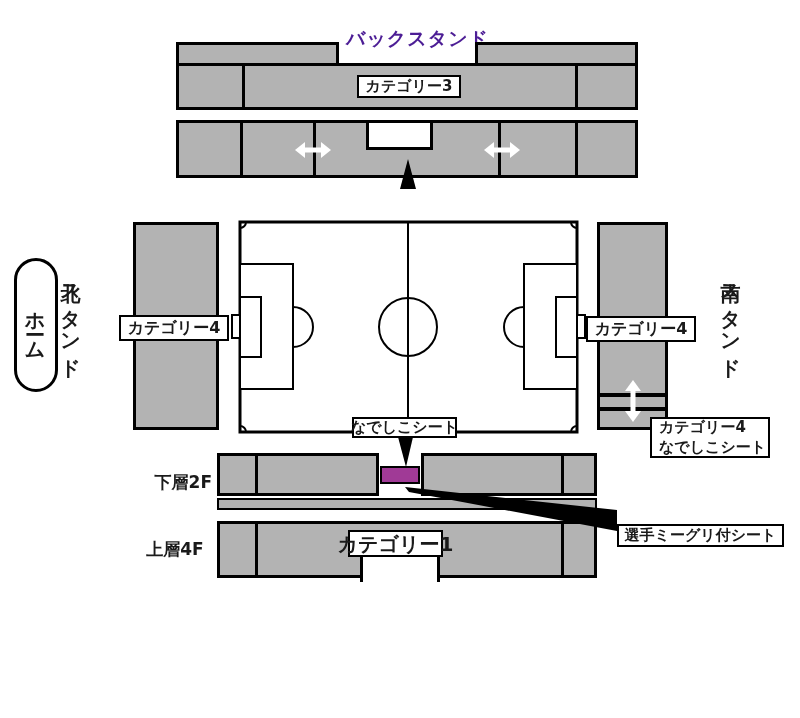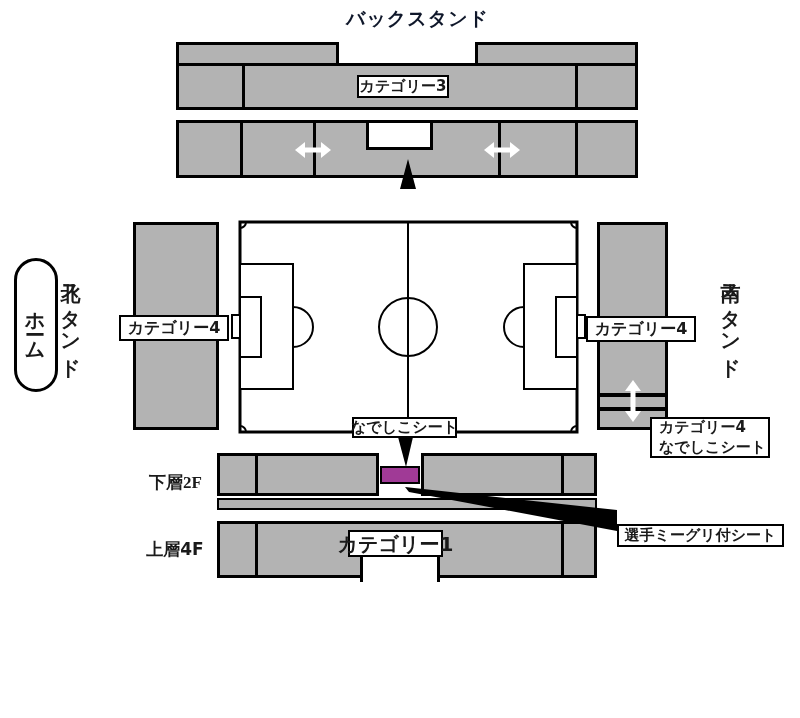--- a/index.html
+++ b/index.html
@@ -13,21 +13,21 @@
   body{font-family:"DejaVu Sans",sans-serif;color:#111;}
   .stage{position:relative;width:800px;height:718px;background:var(--background);overflow:hidden;}
   .abs{position:absolute;box-sizing:border-box;}
   .gray{background:var(--stand-gray);border:3px solid var(--outline-black);}
   .divider{background:var(--outline-black);}
   .labelbox{
     background:#fff;border:2px solid var(--outline-black);
     display:flex;align-items:center;justify-content:center;
     font-weight:bold;font-size:15px;line-height:1;white-space:nowrap;color:#1a1a1a;
   }
-  .stand-title{font-weight:bold;font-size:19px;letter-spacing:1px;color:#0f172a;text-align:center;}
+  .stand-title{font-weight:bold;font-size:19px;letter-spacing:1px;color:#4c1d95;text-align:center;margin-top:20px;}
   .tier-label{font-weight:bold;font-size:17px;color:#1a1a1a;text-align:right;white-space:nowrap;}
   .vtext{
     writing-mode:vertical-rl;text-orientation:mixed;
     font-weight:bold;font-size:20px;letter-spacing:2px;color:#1a1a1a;white-space:nowrap;
   }
   .oval{
     background:#fff;border:3px solid var(--outline-black);border-radius:24px;
     display:flex;align-items:center;justify-content:center;
   }
   .notch{background:#fff;border:3px solid var(--outline-black);}
@@ -89,21 +89,21 @@
   <div class="abs divider" style="left:255px;top:453px;width:3px;height:43px;"></div>
   <div class="abs divider" style="left:561px;top:453px;width:3px;height:43px;"></div>
   <div class="abs" style="left:380px;top:466px;width:40px;height:18px;background:var(--nadeshiko-purple);border:2px solid var(--outline-black);"></div>
   <div class="abs gray" style="left:217px;top:498px;width:380px;height:12px;border-width:2px;"></div>
 
   <div class="abs gray" style="left:217px;top:521px;width:380px;height:57px;"></div>
   <div class="abs divider" style="left:255px;top:521px;width:3px;height:57px;"></div>
   <div class="abs divider" style="left:561px;top:521px;width:3px;height:57px;"></div>
   <div class="abs" style="left:360px;top:556px;width:80px;height:26px;background:#fff;border-left:3px solid var(--outline-black);border-right:3px solid var(--outline-black);"></div>
 
-  <div class="abs tier-label" style="left:128px;top:471px;width:74px;font-family:Liberation Serif, serif;">下層2F</div>
+  <div class="abs tier-label" style="left:138px;top:471px;width:74px;">下層2F</div>
   <div class="abs tier-label" style="left:138px;top:538px;width:74px;text-align:center;">上層4F</div>
 
   <svg class="abs" style="left:0;top:0;pointer-events:none;" width="800" height="718" viewBox="0 0 800 718">
 
     <polygon points="408,159 400,189 416,189" fill="var(--outline-black)"></polygon>
 
     <polygon points="398,437 413,437 406,467" fill="var(--outline-black)"></polygon>
 
     <polygon points="405,487 617,510 617,531 409,492" fill="var(--outline-black)"></polygon>
 
@@ -118,21 +118,21 @@
       <polygon points="520,150 510,142 510,158" fill="var(--arrow-white)"></polygon>
     </g>
 
     <g>
       <line x1="633" y1="391" x2="633" y2="411" stroke="var(--arrow-white)" stroke-width="5"></line>
       <polygon points="633,380 625,391 641,391" fill="var(--arrow-white)"></polygon>
       <polygon points="633,422 625,411 641,411" fill="var(--arrow-white)"></polygon>
     </g>
   </svg>
 
-  <div class="abs labelbox" style="left:357px;top:75px;width:92px;height:23px;">カテゴリー3</div>
+  <div class="abs labelbox" style="left:357px;top:75px;width:104px;height:23px;">カテゴリー3</div>
   <div class="abs labelbox" style="left:119px;top:315px;width:110px;height:26px;font-size:16px;">カテゴリー4</div>
   <div class="abs labelbox" style="left:586px;top:316px;width:110px;height:26px;font-size:16px;">カテゴリー4</div>
   <div class="abs labelbox away-lines" style="left:650px;top:417px;width:120px;height:41px;">
     <div>カテゴリー4</div>
     <div>なでしこシート</div>
   </div>
   <div class="abs labelbox" style="left:352px;top:417px;width:105px;height:21px;">なでしこシート</div>
   <div class="abs labelbox" style="left:348px;top:530px;width:95px;height:27px;font-size:20px;">カテゴリー1</div>
   <div class="abs labelbox" style="left:617px;top:509px;width:167px;height:23px;margin-top:15px;">選手ミーグリ付シート</div>
 

